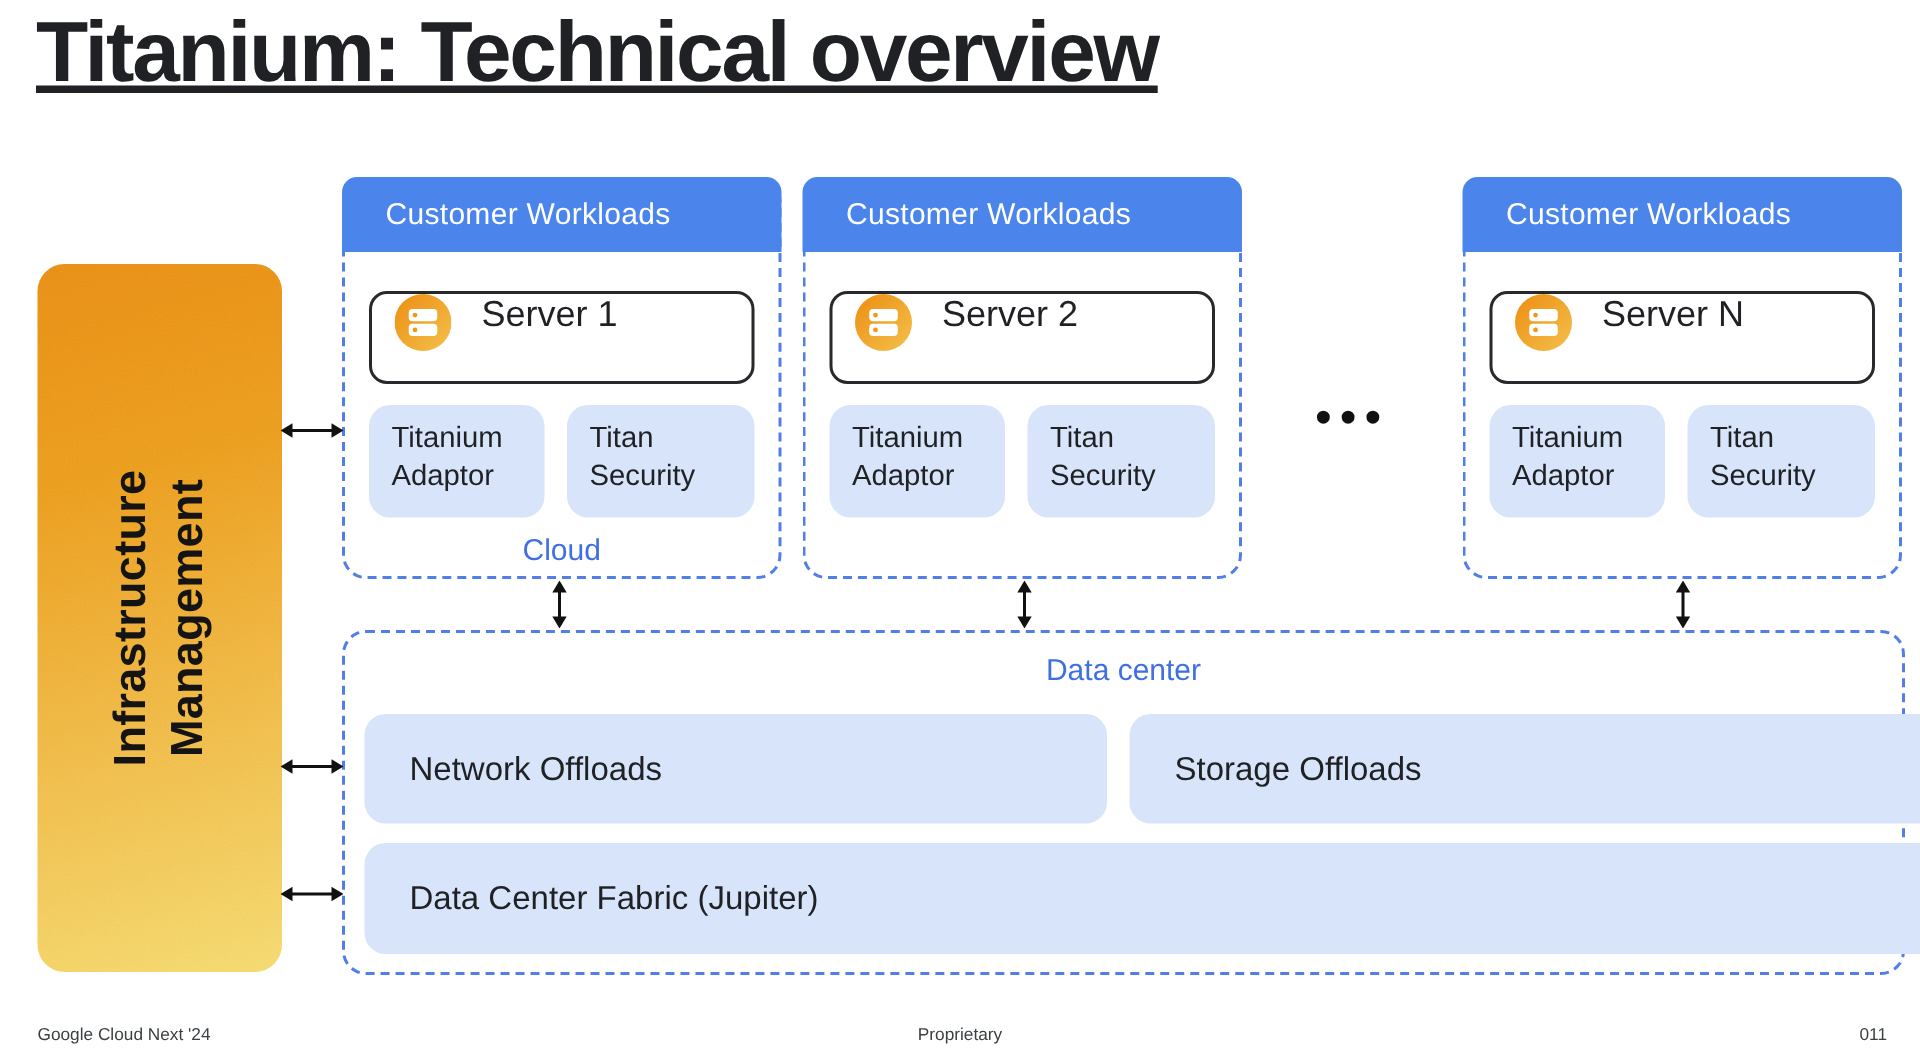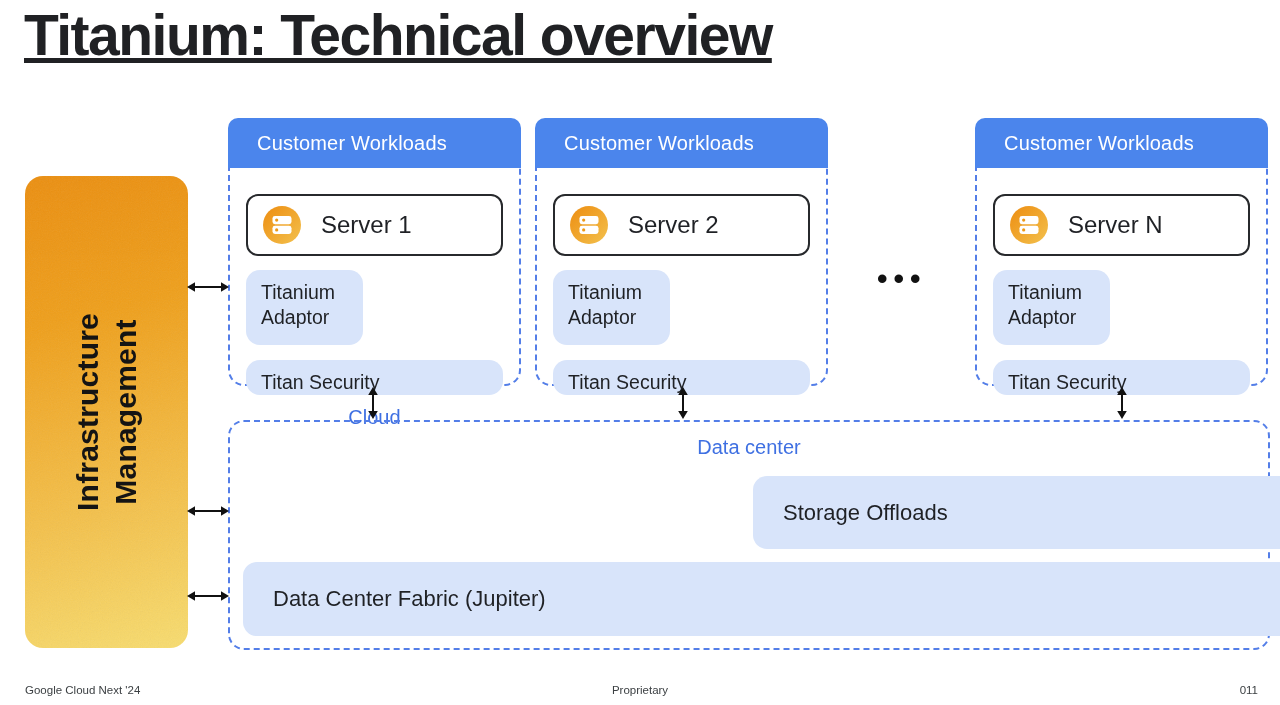--- a/index.html
+++ b/index.html
@@ -23,23 +23,23 @@
   
   .card { position:absolute; top:118px; width:293px; height:268px;
           border:2px dashed #537ee8; border-radius:16px; background:#ffffff; }
   .card.c1 { left:228px; } .card.c2 { left:535px; } .card.c3 { left:975px; }
   .card-header { position:absolute; left:-2px; top:-2px; width:293px; height:50px;
                  background:#4b85ec; border-radius:10px 10px 0 0;
                  display:flex; align-items:center; padding-left:29px;
                  color:#ffffff; font-size:20px; font-weight:500; letter-spacing:0.2px; }
   .card-body { position:absolute; left:0; top:48px; width:289px; height:218px; padding:26px 16px 0; }
   .server-box { height:62px; border:2px solid #27292c; border-radius:12px; background:#ffffff;
-                display:flex; align-items:center; padding-left:15px; }
+                display:flex; padding-left:15px; }
   .server-box .label { margin-left:20px; font-size:24px; color:#1f2125; }
-  .chip-row { display:flex; gap:15px; margin-top:14px;flex-direction:column; }
+  .chip-row { display:flex; gap:15px; margin-top:14px; }
   .chip { height:75px; background:#d8e4fa; border-radius:14px; padding:10px 10px 0 15px;
           font-size:19.5px; line-height:1.3; color:#1f2125; }
   .chip.a { width:117px; } .chip.b { flex:1; }
   .card-foot { margin-top:11px; text-align:center; font-size:20px; font-weight:500; color:#3f70e2; }
 
   .ellipsis { position:absolute; left:877px; top:262px; font-size:30px; font-weight:700;
               letter-spacing:6px; color:#111111; }
 
   
   .dc-box { position:absolute; left:228px; top:420px; width:1042px; height:230px;
@@ -147,20 +147,21 @@
       <div class="chip-row">
         <div class="chip a">Titanium Adaptor</div>
         <div class="chip b">Titan Security</div>
       </div>
       <div class="card-foot"></div>
     </div>
   </div>
 
   <div class="dc-box">
     <div class="dc-label">Data center</div>
+    <div class="dc-chip dc-net">Network Offloads</div>
     <div class="dc-chip dc-sto">Storage Offloads</div>
     <div class="dc-chip dc-fab">Data Center Fabric (Jupiter)</div>
   </div>
 
   <svg class="arrow" style="left:366px; top:387px;" width="14" height="32">
     <line x1="7" y1="6" x2="7" y2="26" stroke="#111" stroke-width="2"></line>
     <polygon points="7,0 2.2,8 11.8,8" fill="#111"></polygon>
     <polygon points="7,32 2.2,24 11.8,24" fill="#111"></polygon>
   </svg>
   <svg class="arrow" style="left:676px; top:387px;" width="14" height="32">

